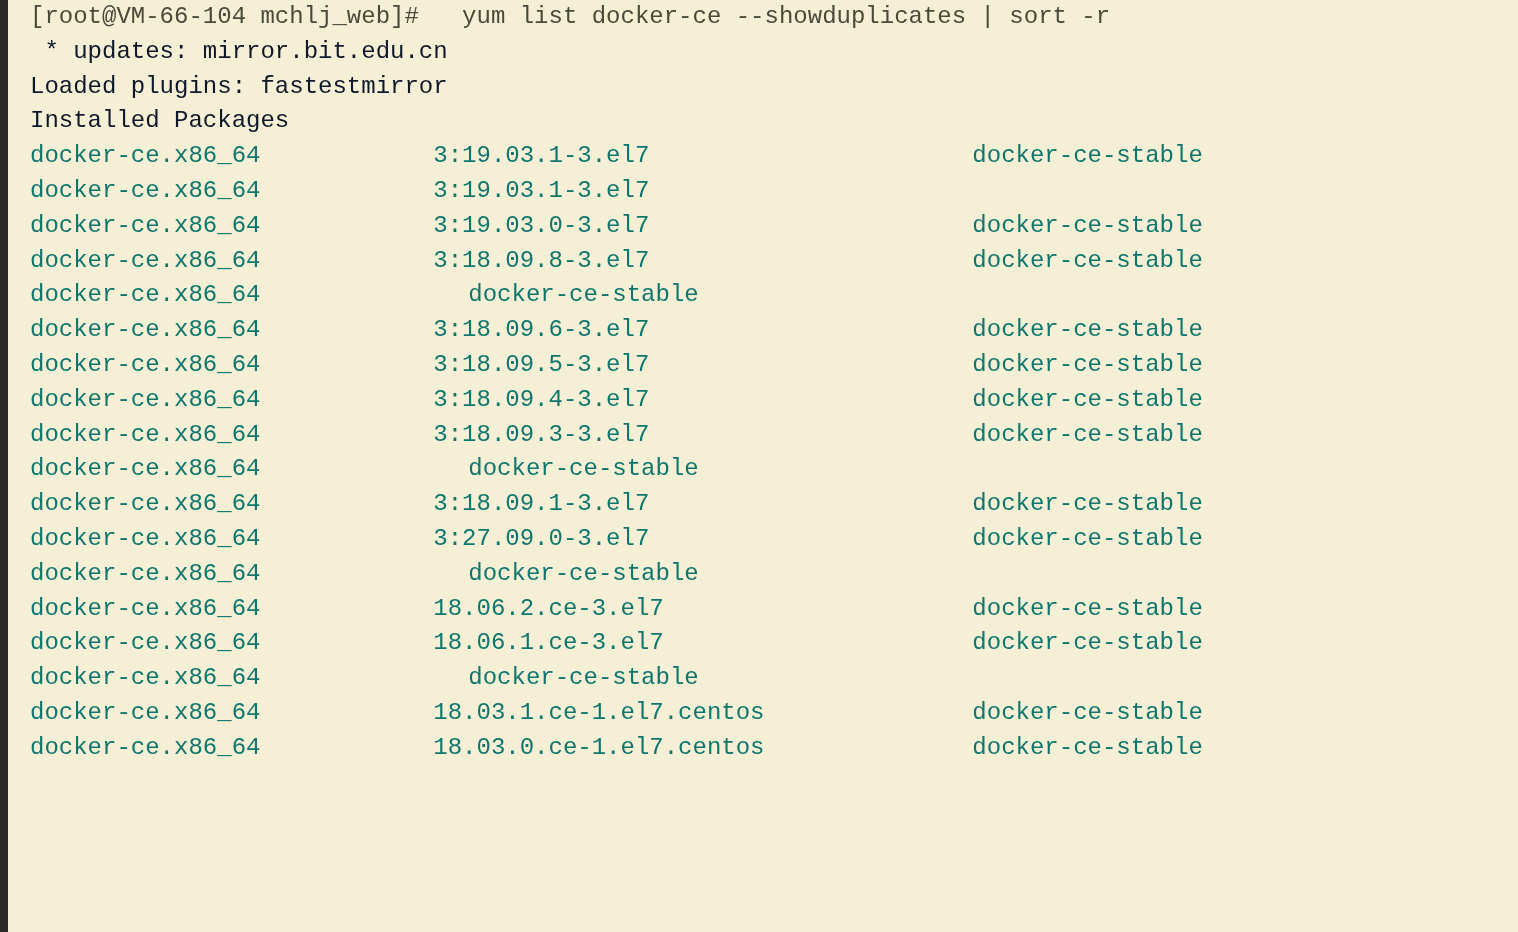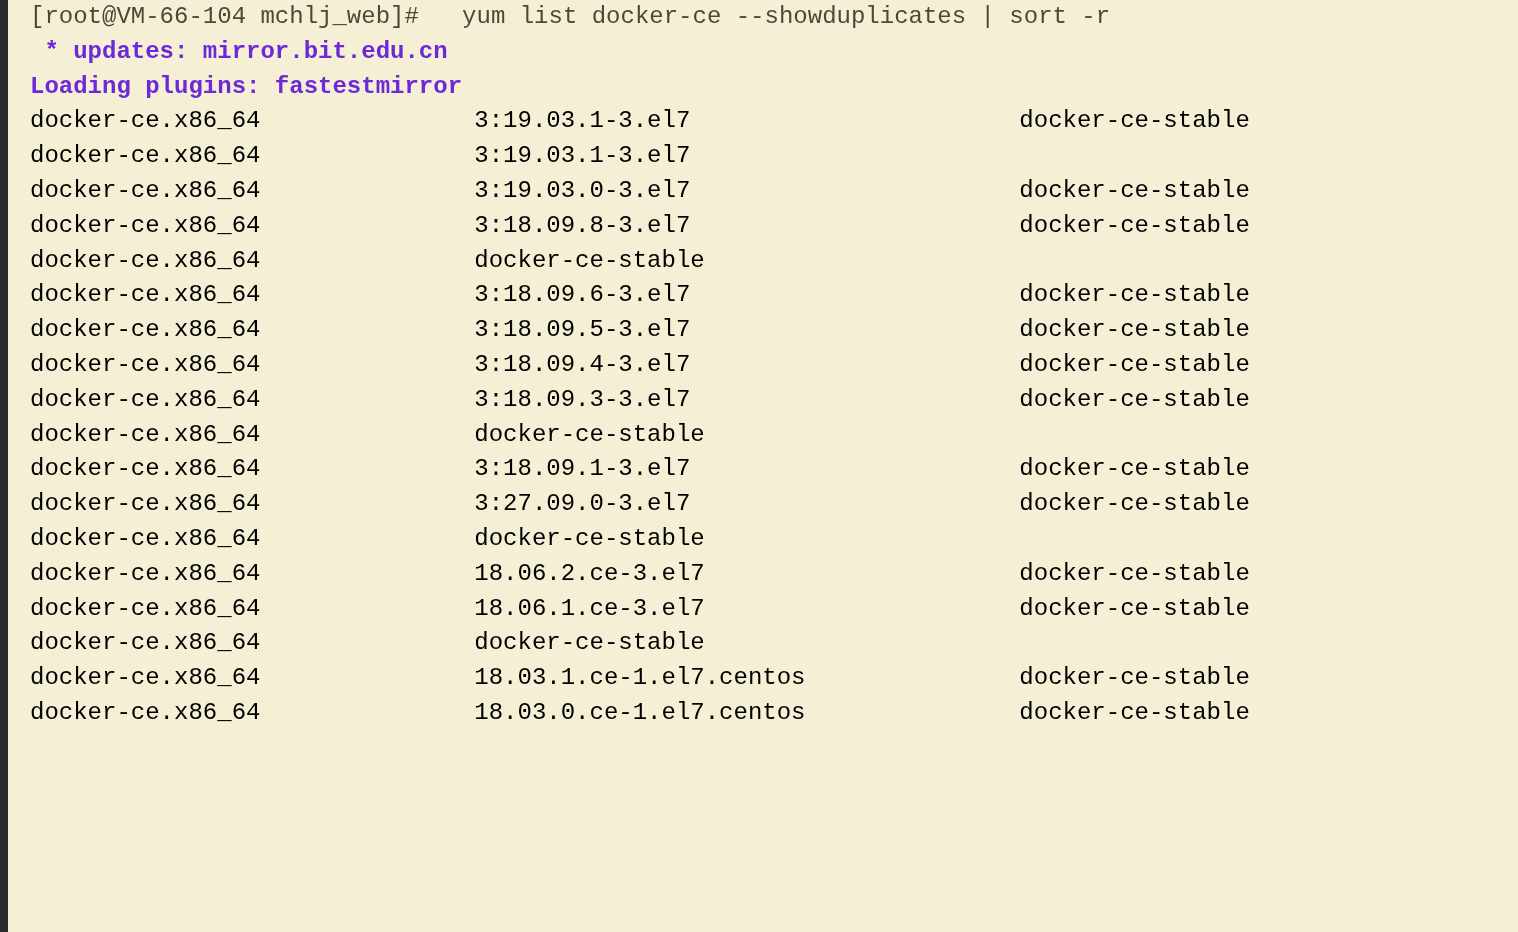--- a/index.html
+++ b/index.html
@@ -25,56 +25,56 @@
     .gutter {
       position: absolute;
       left: 0;
       top: 0;
       width: 8px;
       height: 100%;
       background-color: #2a2a2a;
     }
     .line {
       white-space: pre;
-      color: #6d28d9;
-      font-weight: bold;
+      color: #0f172a;
     }
     .prompt-line {
       white-space: pre;
       color: #4a4a3a;
     }
     .package-row {
       white-space: pre;
-      color: #000000;
+      color: #0f766e;
       display: flex;
-      gap: 41px;
     }
     .col-name {
       display: inline-block;
       width: 28ch;
     }
     .col-version {
       display: inline-block;
       width: 35ch;
     }
     .col-repo {
       display: inline-block;
+      margin-left: 35px;
     }
   </style>
 </head>
 <body>
 
 <div class="terminal">
   <div class="gutter"></div>
 
   <div class="prompt-line">[root@VM-66-104 mchlj_web]#   yum list docker-ce --showduplicates | sort -r</div>
 
   <div id="header-lines">
       <div class="line"> * updates: mirror.bit.edu.cn</div>
-      <div class="line">Loading plugins: fastestmirror</div>
+      <div class="line">Loaded plugins: fastestmirror</div>
+      <div class="line">Installed Packages</div>
     </div>
 
   <div id="package-lines">
       <div class="package-row"><span class="col-name">docker-ce.x86_64</span><span class="col-version">3:19.03.1-3.el7</span><span class="col-repo">docker-ce-stable</span></div>
       <div class="package-row"><span class="col-name">docker-ce.x86_64</span><span class="col-version">3:19.03.1-3.el7</span></div>
       <div class="package-row"><span class="col-name">docker-ce.x86_64</span><span class="col-version">3:19.03.0-3.el7</span><span class="col-repo">docker-ce-stable</span></div>
       <div class="package-row"><span class="col-name">docker-ce.x86_64</span><span class="col-version">3:18.09.8-3.el7</span><span class="col-repo">docker-ce-stable</span></div>
       <div class="package-row"><span class="col-name">docker-ce.x86_64</span><span class="col-repo">docker-ce-stable</span></div>
       <div class="package-row"><span class="col-name">docker-ce.x86_64</span><span class="col-version">3:18.09.6-3.el7</span><span class="col-repo">docker-ce-stable</span></div>
       <div class="package-row"><span class="col-name">docker-ce.x86_64</span><span class="col-version">3:18.09.5-3.el7</span><span class="col-repo">docker-ce-stable</span></div>

